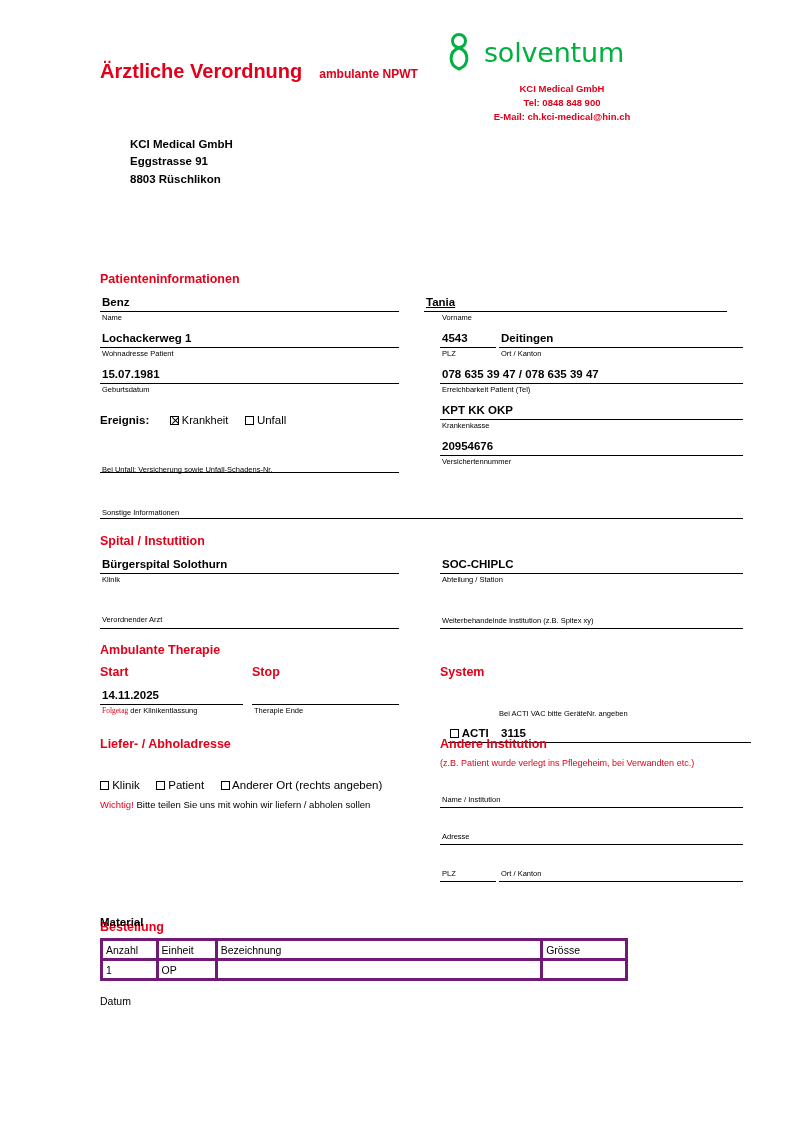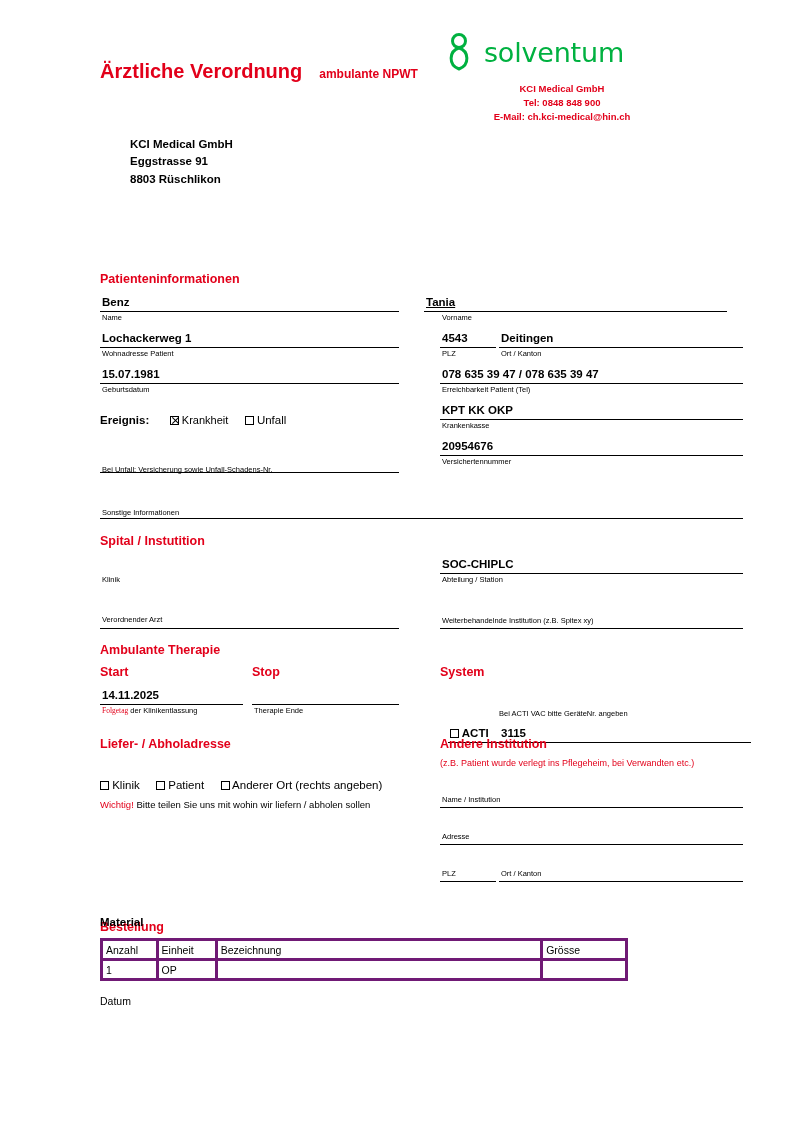--- a/index.html
+++ b/index.html
@@ -260,20 +260,23 @@
   </div>
   <div class="caption" style="left:442px; top:421px;">Krankenkasse</div>
 
   <div class="field" style="left:440px; top:438px; width:303px;">
     <div class="val">20954676</div>
   </div>
   <div class="caption" style="left:442px; top:457px;">Versichertennummer</div>
 
   <div class="sec-title" style="left:100px; top:534px;">Spital / Instutition</div>
 
+  <div class="field" style="left:100px; top:556px; width:299px;">
+    <div class="val">Bürgerspital Solothurn</div>
+  </div>
   <div class="caption" style="left:102px; top:575px;">Klinik</div>
 
   <div class="field" style="left:100px; top:611px; width:299px;">
     <div class="val"></div>
   </div>
   <div class="caption" style="left:102px; top:615px;">Verordnender Arzt</div>
 
   <div class="field" style="left:440px; top:556px; width:303px;">
     <div class="val">SOC-CHIPLC</div>
   </div>

